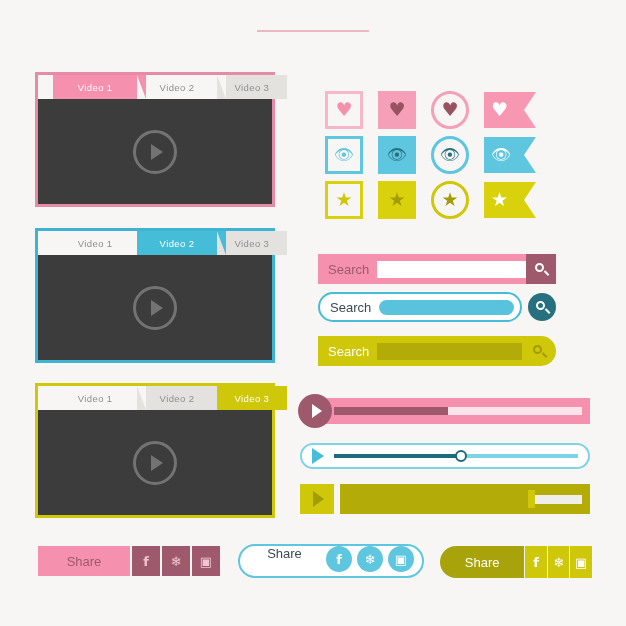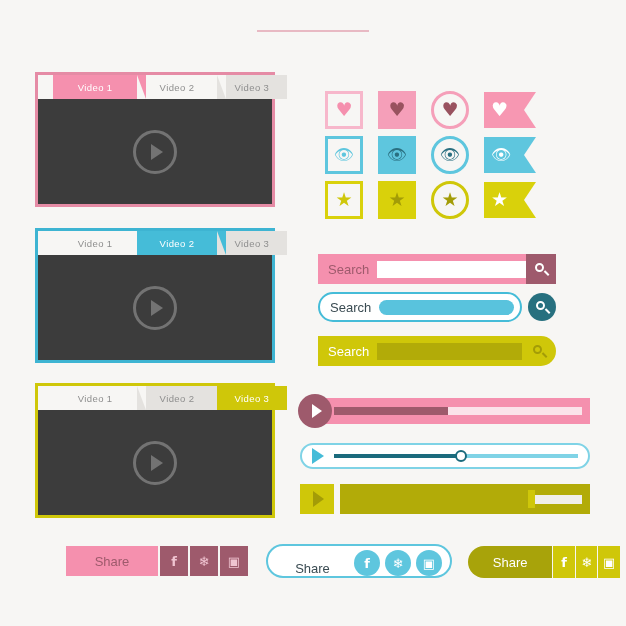--- a/index.html
+++ b/index.html
@@ -139,21 +139,21 @@
   .b3{left:300px;top:484px;width:290px;height:30px;}
   .b3 .btn{width:34px;height:30px;background:#cfc709;display:flex;align-items:center;justify-content:center;}
   .b3 .track{flex:1;height:30px;background:#b2ab08;display:flex;align-items:center;padding:0 8px;
              margin-left:6px;box-sizing:border-box;position:relative;}
   .b3 .tbg{flex:1;height:9px;background:#f0eeea;position:relative;}
   .b3 .tfill{position:absolute;left:0;top:0;height:9px;background:#b2ab08;}
   .b3 .knob{position:absolute;top:50%;width:7px;height:18px;margin-top:-9px;margin-left:-3px;
             background:#cfc709;}
 
   
-  .share{position:absolute;display:flex;align-items:flex-end;box-sizing:border-box;margin-left:28px;}
+  .share{position:absolute;display:flex;align-items:flex-start;box-sizing:border-box;}
   .sh1{left:38px;top:546px;width:182px;height:30px;}
   .sh1 .lbl{width:92px;height:30px;background:#f590ae;color:#9e5a6c;font-size:13px;
             display:flex;align-items:center;justify-content:center;}
   .sh1 .sq{width:28px;height:30px;background:#9e5a6c;margin-left:2px;
            display:flex;align-items:center;justify-content:center;}
 
   .sh2{left:238px;top:544px;width:186px;height:34px;
        border:2px solid #5ec6de;border-radius:17px;background:#ffffff;padding:0 8px;}
   .sh2 .lbl{flex:1;color:#3a4b52;font-size:13px;display:flex;align-items:center;justify-content:center;}
   .sh2 .ci{width:26px;height:26px;border-radius:50%;background:#5ec6de;margin-left:5px;

